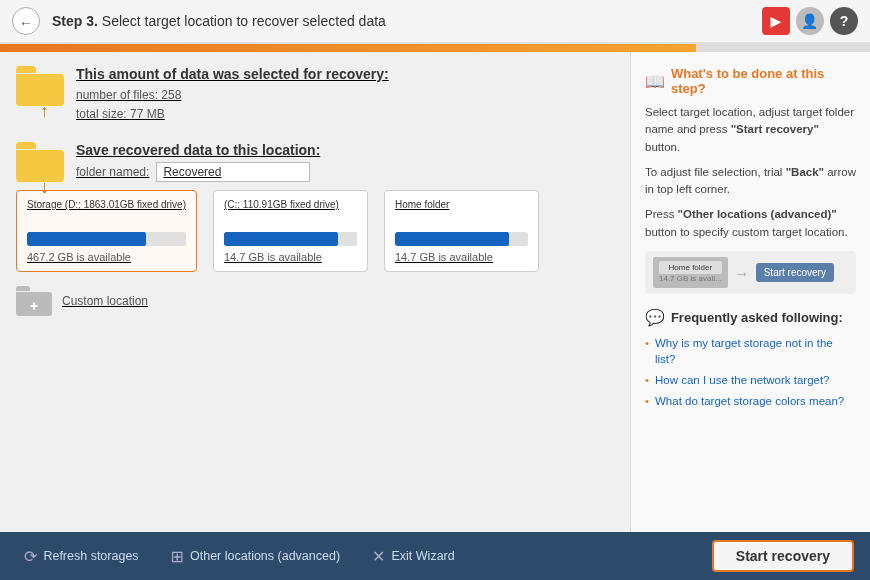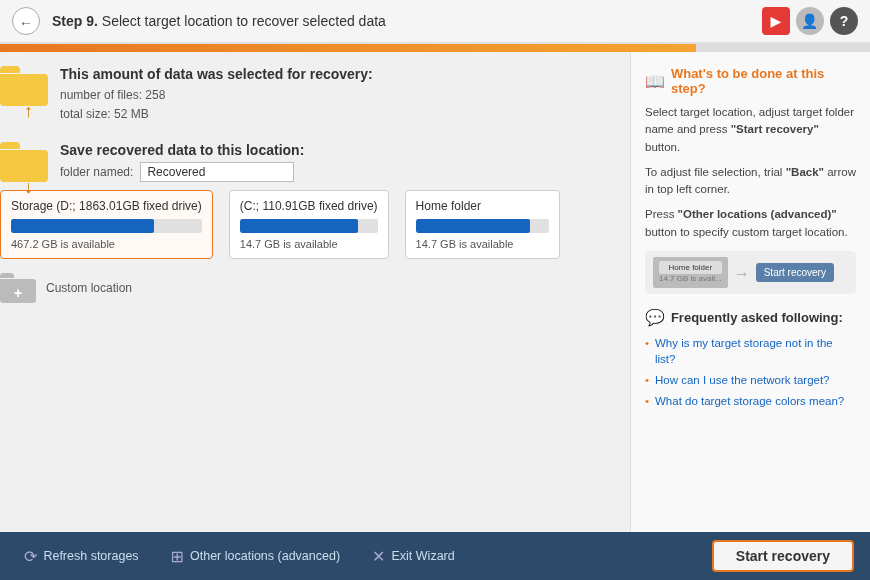--- a/index.html
+++ b/index.html
@@ -66,22 +66,23 @@
 
     
     .main {
       display: flex;
       height: calc(580px - 44px - 8px - 48px);
     }
 
     
     .left-panel {
       flex: 1;
-      padding: 14px 0;
+      padding: 14px 16px;
       overflow-y: auto;
+      text-decoration: underline;
     }
 
     
     .info-section {
       display: flex;
       align-items: flex-start;
       margin-bottom: 18px;
       gap: 12px;
     }
     .folder-icon {
@@ -165,23 +166,23 @@
       padding: 8px 10px;
       min-width: 155px;
       cursor: pointer;
       background: #fff;
     }
     .storage-card.selected {
       border-color: #e87722;
       background: #fff9f5;
     }
     .storage-card-title {
-      font-size: 12px;
+      font-size: 10px;
       color: #333;
-      margin-bottom: 6px;
+      margin-bottom: 22px;
       font-weight: 500;
     }
     .storage-bar-bg {
       height: 14px;
       background: #e0e0e0;
       border-radius: 2px;
       margin-bottom: 5px;
       overflow: hidden;
     }
     .storage-bar-fill {
@@ -357,21 +358,21 @@
       border-radius: 4px;
       cursor: pointer;
     }
   </style>
 </head>
 <body>
 
 <div class="header">
   <div class="back-btn">←</div>
   <div class="header-title">
-    <strong>Step 9.</strong>
+    <strong>Step 3.</strong>
     <span> Select target location to recover selected data</span>
   </div>
   <div class="header-icons">
     <div class="header-icon-btn red">▶</div>
     <div class="header-icon-btn gray">👤</div>
     <div class="header-icon-btn dark">?</div>
   </div>
 </div>
 
 <div class="progress-bar-container">
@@ -384,21 +385,21 @@
 
     <div class="info-section">
       <div class="folder-icon">
         <div class="folder-tab"></div>
         <div class="folder-body"></div>
         <div class="folder-arrow folder-arrow-up" style="position:absolute;bottom:5px;left:50%;transform:translateX(-50%)"></div>
       </div>
       <div class="info-text">
         <h3>This amount of data was selected for recovery:</h3>
         <p>number of files: 258</p>
-        <p>total size: 52 MB</p>
+        <p>total size: 77 MB</p>
       </div>
     </div>
 
     <div class="info-section" style="margin-bottom:6px;">
       <div class="folder-icon">
         <div class="folder-tab"></div>
         <div class="folder-body"></div>
         <div class="folder-arrow folder-arrow-down" style="position:absolute;bottom:5px;left:50%;transform:translateX(-50%)"></div>
       </div>
       <div class="info-text">

